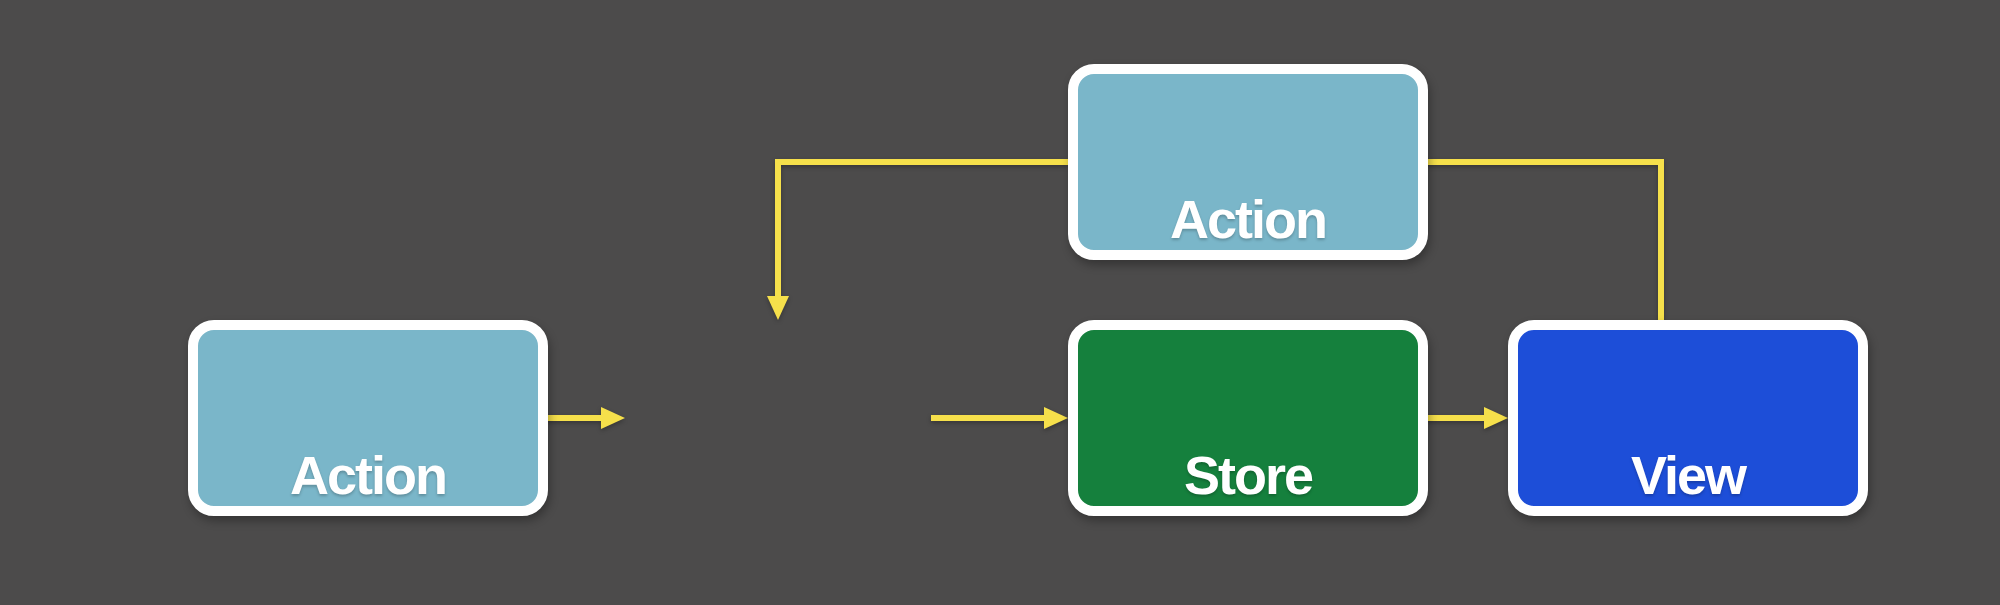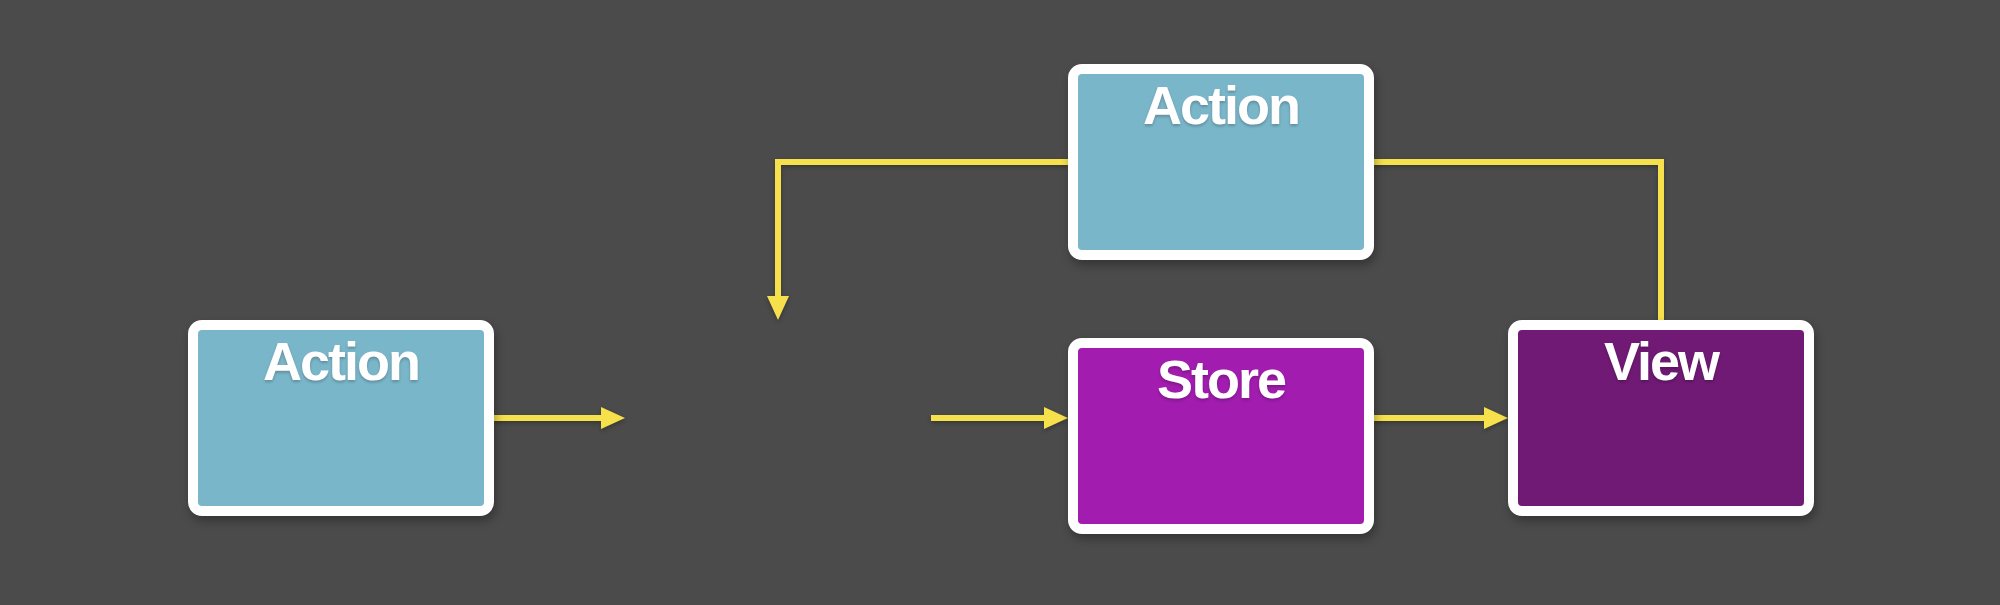--- a/index.html
+++ b/index.html
@@ -25,27 +25,27 @@
     filter: drop-shadow(0 2px 2px rgba(0,0,0,0.28));
   }
   .wire {
     fill: none;
     stroke: #f6e04b;
     stroke-width: 6;
     stroke-linejoin: miter;
   }
   .node {
     position: absolute;
-    width: 306px;
+    width: 360px;
     height: 196px;
     box-sizing: border-box;
     border: 10px solid #ffffff;
-    border-radius: 14px;
+    border-radius: 26px;
     display: flex;
-    align-items: flex-start;
+    align-items: flex-end;
     justify-content: center;
     box-shadow: 2px 5px 10px rgba(0,0,0,0.30);
   }
   .node .label {
     color: #ffffff;
     font-size: 54px;
     font-weight: 700;
     letter-spacing: -2px;
     text-shadow: 0 2px 3px rgba(0,0,0,0.22);
     white-space: nowrap;
@@ -81,21 +81,21 @@
 
   <div class="node pos-action-top" data-bind-bg="colors.action_fill" style="background-color: rgb(122, 182, 201);">
     <span class="label" data-bind="nodes.0.label">Action</span>
   </div>
 
   <div class="node pos-action-left" data-bind-bg="colors.action_fill" style="background-color: rgb(122, 182, 201);">
     <span class="label" data-bind="nodes.1.label">Action</span>
   </div>
 
 
-  <div class="node pos-store" data-bind-bg="colors.store_fill" style="background-color: #a21caf; margin-top: 18px;">
+  <div class="node pos-store" data-bind-bg="colors.store_fill" style="background-color: #15803d;">
     <span class="label" data-bind="nodes.3.label">Store</span>
   </div>
 
-  <div class="node pos-view" data-bind-bg="colors.view_fill" style="background-color: #701a75;">
+  <div class="node pos-view" data-bind-bg="colors.view_fill" style="background-color: #1d4ed8;">
     <span class="label" data-bind="nodes.4.label">View</span>
   </div>
 
 </div>
 
 </body></html>

